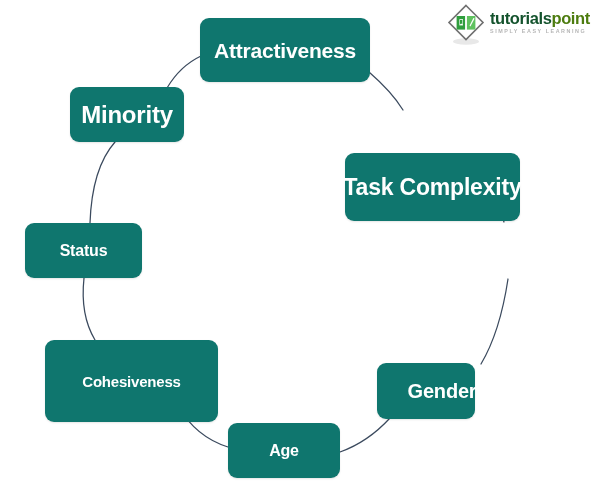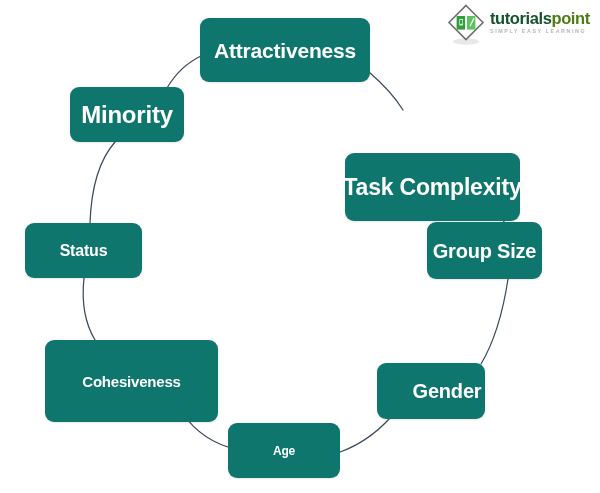--- a/index.html
+++ b/index.html
@@ -42,22 +42,22 @@
   .node-label {
     color: #ffffff;
     font-weight: bold;
     line-height: 1;
   }
 
   
   .n-attractiveness { left: 200px; top: 18px;  width: 170px; height: 64px; font-size: 21px; }
   .n-task          { left: 345px; top: 110px; width: 175px; height: 68px; font-size: 23px; margin-top: 43px; }
   .n-groupsize     { left: 427px; top: 222px; width: 115px; height: 57px; font-size: 20px; }
-  .n-gender        { left: 377px; top: 363px; width: 108px; height: 56px; font-size: 20px; padding-left: 32px; }
-  .n-age           { left: 228px; top: 423px; width: 112px; height: 55px; font-size: 12px; }
+  .n-gender        { left: 377px; top: 363px; width: 98px; height: 56px; font-size: 20px; padding-left: 32px; }
+  .n-age           { left: 228px; top: 423px; width: 112px; height: 55px; font-size: 16px; }
   .n-cohesiveness  { left: 45px;  top: 340px; width: 173px; height: 82px; font-size: 15px; }
   .n-status        { left: 25px;  top: 223px; width: 117px; height: 55px; font-size: 16px; }
   .n-minority      { left: 70px;  top: 87px;  width: 114px; height: 55px; font-size: 24px; }
 
   
   #logo {
     position: absolute;
     left: 444px;
     top: 3px;
     width: 152px;
@@ -113,23 +113,20 @@
   </svg>
 
   <div class="node n-attractiveness">
     <span class="node-label">Attractiveness</span>
   </div>
 
   <div class="node n-task">
     <span class="node-label">Task Complexity</span>
   </div>
 
-  <div class="node n-groupsize">
-    <span class="node-label">Group Size</span>
-  </div>
 
   <div class="node n-gender">
     <span class="node-label">Gender</span>
   </div>
 
   <div class="node n-age">
     <span class="node-label">Age</span>
   </div>
 
   <div class="node n-cohesiveness">

